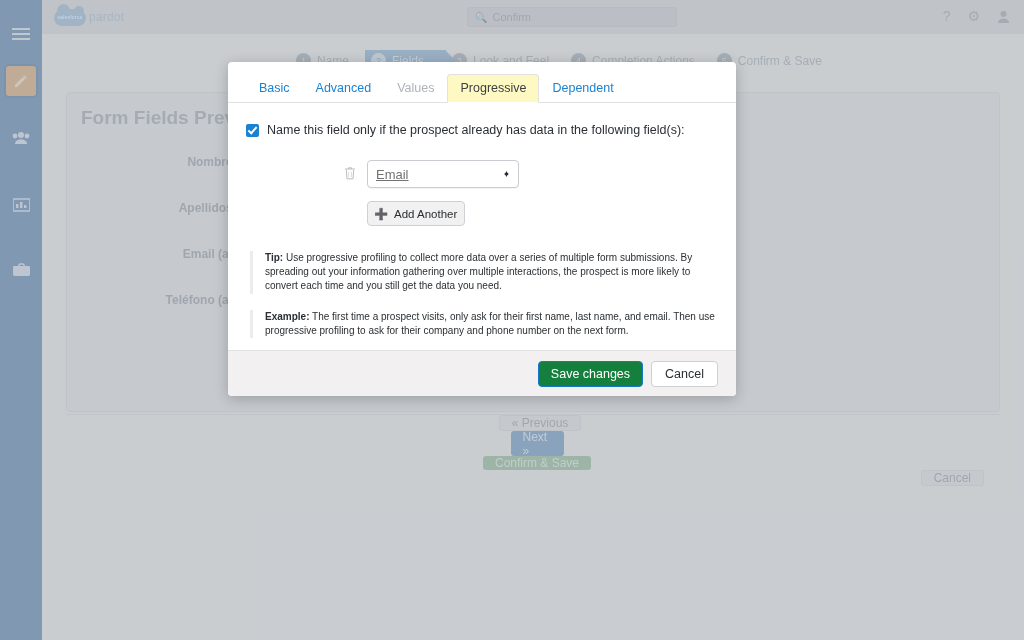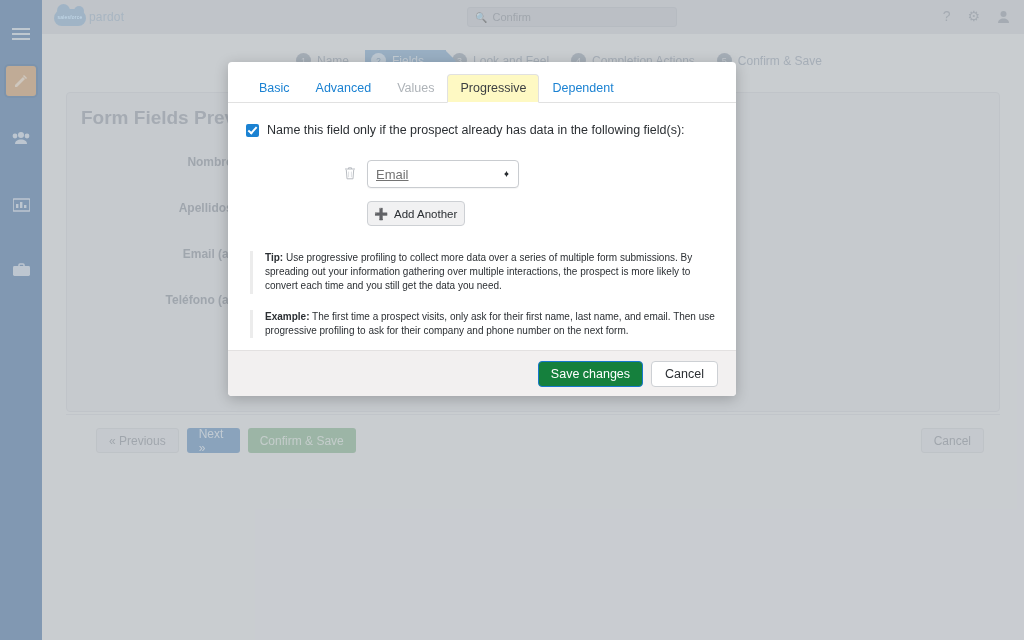--- a/index.html
+++ b/index.html
@@ -93,21 +93,21 @@
   .form-input {
     width: 210px; height: 26px; background: #dfe1e5; border: 1px solid #d2d5da; border-radius: 3px;
   }
   .add-field-btn {
     margin-top: 28px; margin-left: 200px; width: 100px; height: 24px;
     background: #dcdee2; border: 1px solid #cfd2d7; border-radius: 3px;
     font-size: 11px; color: #9aa0a9; display: flex; align-items: center; justify-content: center; gap: 4px;
   }
 
   .btnbar { position: absolute; left: 66px; top: 414px; width: 934px; height: 52px;
-            border-top: 1px solid #d8dadd; display: flex; align-items: center; padding: 0 16px; }
+            border-top: 1px solid #d8dadd; display: flex; align-items: center; padding: 0 16px; flex-direction: column; }
   .b { height: 25px; border-radius: 3px; font-size: 12px; display: flex; align-items: center;
        justify-content: center; padding: 0 12px; }
   .b-prev { background: #e1e3e6; border: 1px solid #d1d4d8; color: #8f959e; margin-left: 14px; }
   .b-next { background: #5d8fbf; color: #d8e5f1; margin-left: 8px; width: 53px; }
   .b-conf { background: #86b58e; color: #dceadf; margin-left: 8px; }
   .b-cancel { background: #e1e3e6; border: 1px solid #d1d4d8; color: #8f959e; margin-left: auto; }
 
   
   #dim { position: absolute; inset: 0; background: rgba(175,180,186,0.55); }
 

